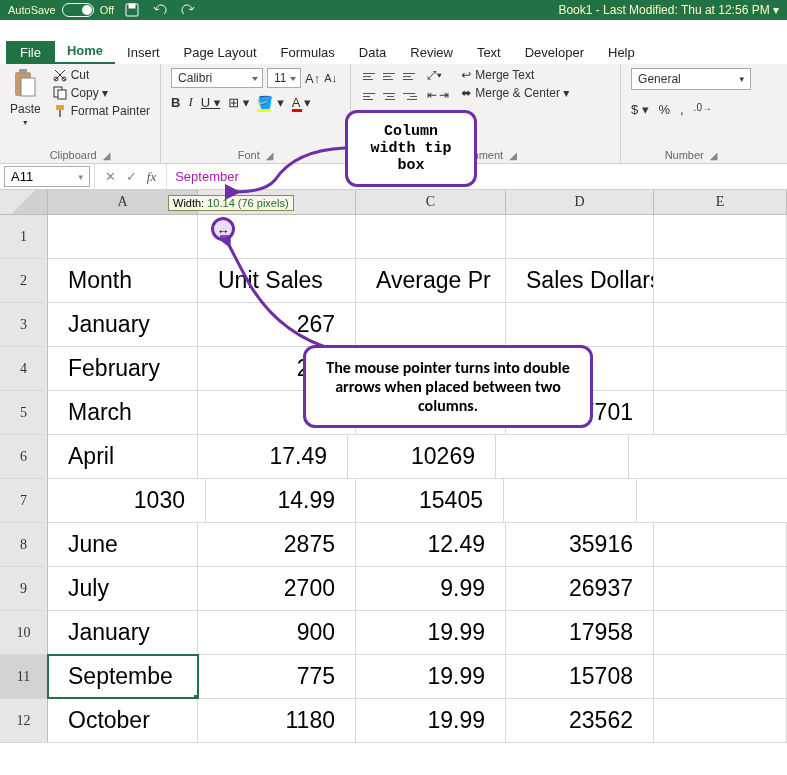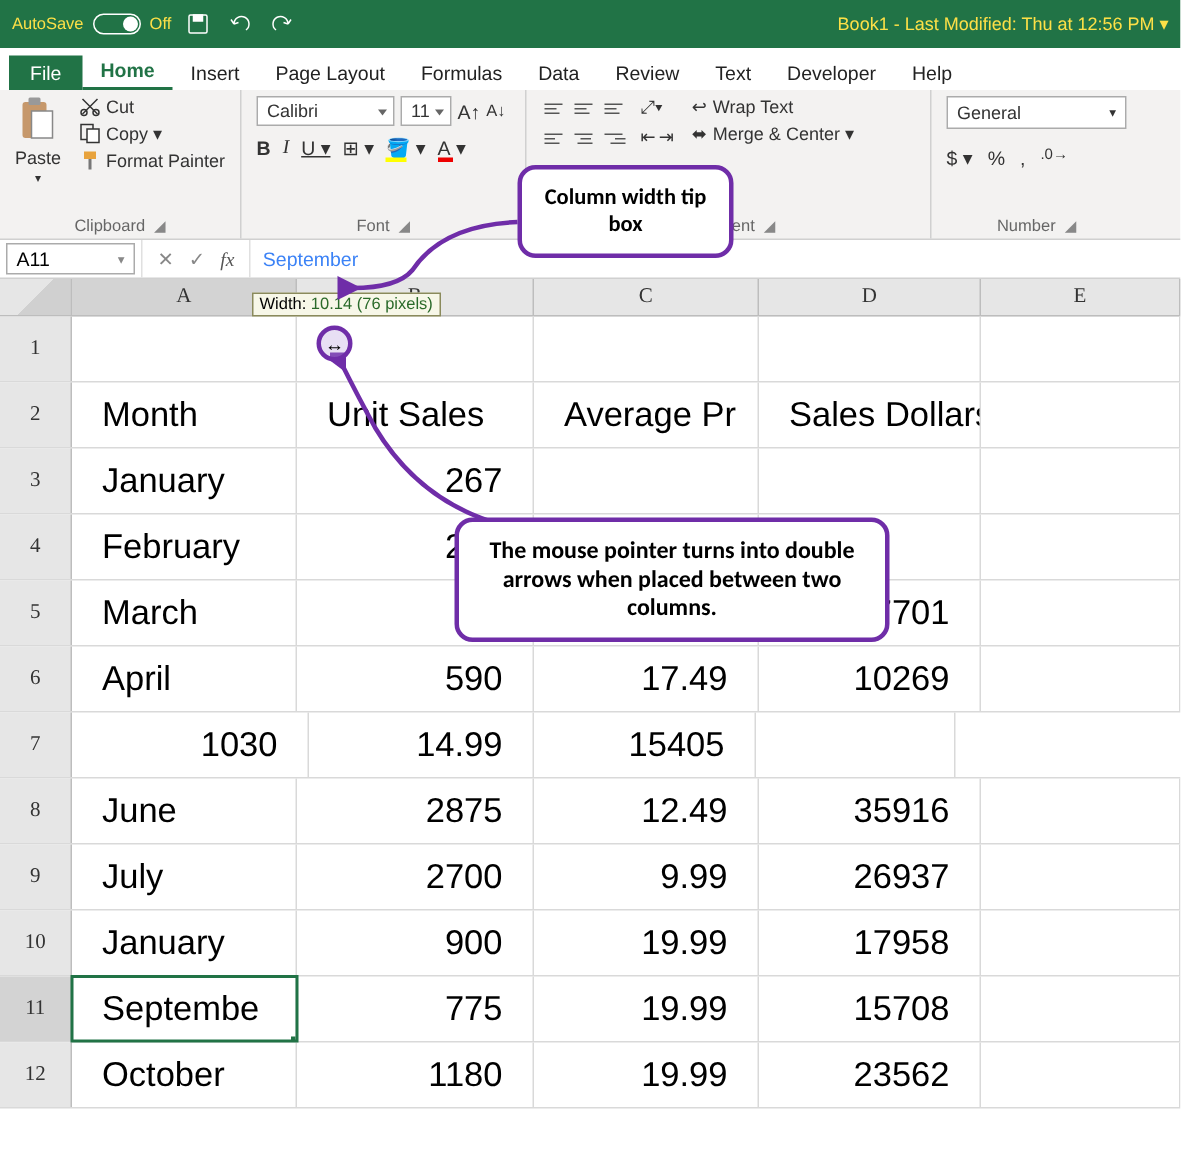--- a/index.html
+++ b/index.html
@@ -1,29 +1,29 @@
 <!DOCTYPE html>
 <html><head>
 <meta charset="utf-8">
 <style>
 * { box-sizing: border-box; margin: 0; padding: 0; font-family: 'Segoe UI', Tahoma, sans-serif; }
 body { width: 787px; height: 775px; background: #fff; overflow: hidden; position: relative; }
 
 
-.titlebar { background: #217346; color: #fde047; height: 32px; display: flex; align-items: center; padding: 0 8px; font-size: 12px; }
+.titlebar { background: #217346; color: #fef9c3; height: 20px; display: flex; align-items: center; padding: 0 8px; font-size: 12px; }
 .autosave { display: flex; align-items: center; gap:6px; margin-right:10px; }
 .autosave-toggle { width: 32px; height: 14px; border:1px solid #fff; border-radius:7px; position:relative; display:inline-block;}
 .autosave-toggle::after { content:''; position:absolute; right:1px; top:1px; width:10px; height:10px; border-radius:50%; background:#fff;}
 .autosave-label { font-size:11px; }
 .qat { display:flex; gap:12px; align-items:center; }
 .qat svg { stroke:#fff; fill:none; }
 .title-center { flex:1; text-align:right; font-size:12px; }
 
 
-.menubar { background:#fff; height:28px; display:flex; align-items:flex-end; padding:0 6px; gap:0; border-bottom:0; font-size:13px;}
+.menubar { background:#fff; height:44px; display:flex; align-items:flex-end; padding:0 6px; gap:0; border-bottom:0; font-size:13px;}
 .menubar .tab { padding: 4px 12px 4px; cursor:pointer; color:#222;}
 .menubar .tab.active { font-weight:600; border-bottom:2px solid #217346; color:#217346;}
 .menubar .tab.file { background:#217346; color:#fff; padding:4px 14px;}
 
 
 .ribbon { display:flex; background:#f3f2f1; border-bottom:1px solid #d0d0d0; height:100px; font-size:12px; color:#333;}
 .group { border-right:1px solid #d0d0d0; padding:4px 10px 2px; display:flex; flex-direction:column; justify-content:space-between; position:relative;}
 .group-label { text-align:center; font-size:11px; color:#666; padding-top:2px; display:flex; align-items:center; justify-content:center; gap:6px;}
 .group-body { display:flex; align-items:flex-start; gap:6px; height:72px; }
 .dialoglauncher { font-size:10px; color:#888; }
@@ -55,21 +55,21 @@
 .merge-col { display:flex; flex-direction:column; gap:4px; font-size:12px; margin-left:6px;}
 .merge-col div { display:flex; align-items:center; gap:4px;}
 .num-select { border:1px solid #ababab; background:#fff; padding:1px 6px; width:120px; height:22px; display:flex; align-items:center; justify-content:space-between;}
 .num-bottom { display:flex; gap:10px; margin-top:6px; font-size:13px;}
 
 
 .formula-row { display:flex; align-items:center; height:26px; border-bottom:1px solid #d0d0d0; background:#fff; font-size:13px; }
 .namebox { width:86px; border:1px solid #ababab; margin:2px 4px; padding:2px 6px; display:flex; align-items:center; justify-content:space-between; background:#fff;}
 .fx-controls { display:flex; align-items:center; gap:10px; padding:0 10px; color:#888; border-left:1px solid #e0e0e0; border-right:1px solid #e0e0e0; height:100%;}
 .fx-controls .fx { font-style:italic; font-family:serif; color:#555; }
-.formula-input { flex:1; padding:0 8px; color:#3b82f6; }
+.formula-input { flex:1; padding:0 8px; color:#a21caf; }
 
 
 .widthtip { position:absolute; left:168px; top:195px; background:#f7f7e8; border:1px solid #8a8a5c; font-size:11px; padding:1px 4px; z-index:5; font-family:Tahoma,sans-serif;}
 .widthtip b { color:#2a6a2a; font-weight:normal;}
 
 
 .grid { position:relative; font-size:22px; color:#000; font-family:Calibri, sans-serif;}
 .colheaders { display:flex; background:#e6e6e6; height:25px; border-bottom:1px solid #bdbdbd;}
 .corner { width:48px; border-right:1px solid #bdbdbd; background:linear-gradient(135deg,#e6e6e6 50%,#d0d0d0 50.5%);}
 .ch { border-right:1px solid #bdbdbd; display:flex; align-items:center; justify-content:center; font-size:14px; color:#333; font-family:'Segoe UI'; background:#e6e6e6;}
@@ -79,21 +79,21 @@
 .rh.sel { background:#d3d3d3; }
 .cell { border-right:1px solid #d9d9d9; padding:4px 20px; display:flex; align-items:center; overflow:hidden; white-space:nowrap; font-size:23px;}
 .cell.t { justify-content:flex-start;}
 .cell.n { justify-content:flex-end;}
 .colA { width:150px;} .colB{width:158px;} .colC{width:150px;} .colD{width:148px;} .colE{width:133px;}
 .sel-cell { outline:2px solid #217346; outline-offset:-1px; background:#fff; position:relative;}
 .sel-cell::after { content:''; position:absolute; right:-3px; bottom:-3px; width:6px; height:6px; background:#217346;}
 
 
 .callout { position:absolute; background:#fff; border:3px solid #6f2da8; border-radius:12px; padding:10px 14px; font-size:15px; font-weight:bold; color:#000; text-align:center; z-index:10; font-family:Calibri,sans-serif;}
-.callout1 { left:345px; top:110px; width:144px;}
+.callout1 { left:345px; top:110px; width:132px;font-family:Liberation Mono, monospace;}
 .callout2 { left:303px; top:345px; width:290px; font-size:16px;}
 .cursor-circle { position:absolute; left:211px; top:217px; width:24px; height:24px; border:3px solid #6f2da8; border-radius:50%; background:rgba(180,150,220,0.3); z-index:8; display:flex; align-items:center; justify-content:center;}
 .resize-cursor { font-size:13px; line-height:1; color:#000; font-weight:bold; display:flex; align-items:center; gap:0;}
 svg.arrow-line { position:absolute; z-index:7; pointer-events:none;}
 </style>
 </head>
 <body>
 
 <div class="titlebar">
   <div class="autosave">
@@ -232,21 +232,21 @@
               <div style="width:7px;margin-left:auto"></div>
               <div style="width:10px;margin-left:auto"></div>
             </div>
           <span style="margin-left:6px;font-size:12px;">⇤</span>
           <span style="font-size:12px;">⇥</span>
         </div>
       </div>
       <div class="merge-col">
         <div>
             <span>↩</span>
-            <span>Wrap Text</span>
+            <span>Merge Text</span>
           </div>
         <div>
             <span>⬌</span>
             <span>Merge &amp; Center ▾</span>
           </div>
       </div>
     </div>
     <div class="group-label">
         <span>Alignment</span>
         <span class="dialoglauncher">◢</span>
@@ -336,21 +336,20 @@
         <div class="rh">5</div>
         <div class="cell colA t">March</div>
         <div class="cell colB n">51</div>
         <div class="cell colC n">14.</div>
         <div class="cell colD n">7701</div>
         <div class="cell colE n"></div>
       </div>
       <div class="row">
         <div class="rh">6</div>
         <div class="cell colA t">April</div>
-        <div class="cell colB n">590</div>
         <div class="cell colC n">17.49</div>
         <div class="cell colD n">10269</div>
         <div class="cell colE n"></div>
       </div>
       <div class="row">
         <div class="rh">7</div>
         <div class="cell colB n">1030</div>
         <div class="cell colC n">14.99</div>
         <div class="cell colD n">15405</div>
         <div class="cell colE n"></div>

